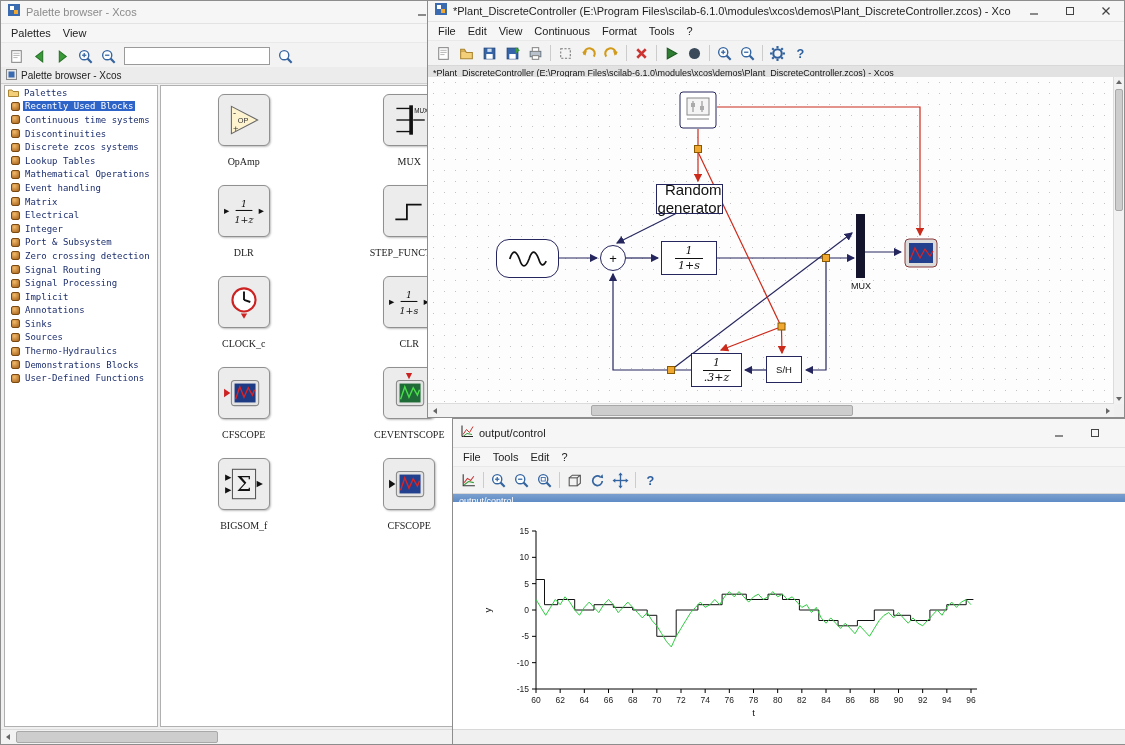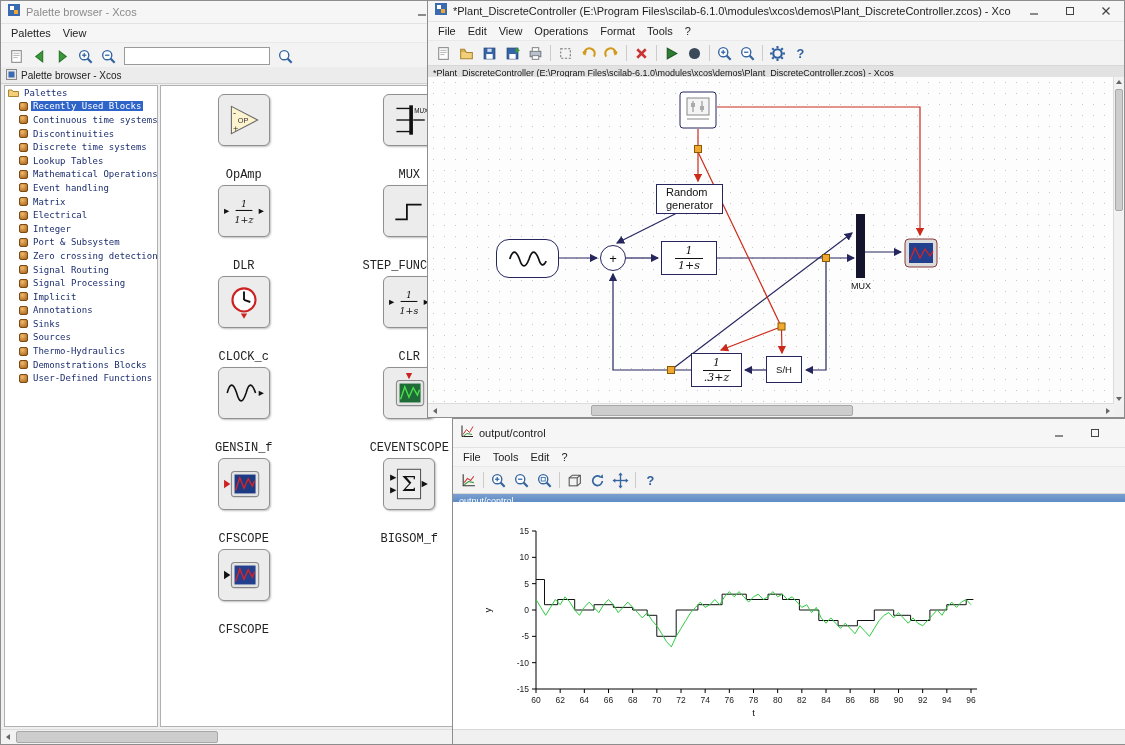--- a/index.html
+++ b/index.html
@@ -17,29 +17,29 @@
   .tb-btn{width:23px;height:21px;display:flex;align-items:center;justify-content:center;border-radius:2px}
   .tb-sep{width:1px;height:16px;background:#cccccc;margin:0 3px}
   .search-input{width:138px;height:16px;margin:0 4px;border:1px solid #9a9a9a;font-size:10px;padding:0 3px;background:#fff}
   
   .palette-window{left:0;top:0;width:513px;height:745px}
   .subheader{position:absolute;left:0;right:0;top:66px;height:16px;background:#ececec;border-bottom:1px solid #d0d0d0;display:flex;align-items:center;font-size:10px;padding:0 5px;gap:4px;color:#222}
   .subheader .help{margin-left:auto;padding-right:8px;color:#333}
   .tree-panel{position:absolute;left:3px;top:84px;width:152px;bottom:17px;background:#fff;border:1px solid #b0b0b0;font-family:"DejaVu Sans Mono",monospace;font-size:9px;color:#1c2e6e;overflow:hidden}
   .tree-row{display:flex;align-items:center;height:13.6px;gap:3px;white-space:nowrap}
   .tree-root{padding-left:3px}
-  .tree-item{padding-left:14px}
+  .tree-item{padding-left:6px}
   .bullet{width:7px;height:7px;border-radius:2px;background:radial-gradient(circle at 35% 30%,#f2b96a,#a3601a);border:1px solid #7a4a12;flex:none}
   .tree-label{padding:0 2px}
   .tree-label.sel{background:#2e63c8;color:#fff}
   .blocks-panel{position:absolute;left:159px;top:84px;right:5px;bottom:17px;background:#fff;border:1px solid #b0b0b0}
   .blocks-grid{position:absolute;left:0;top:0;right:14px;bottom:0;display:grid;grid-template-columns:1fr 1fr;grid-auto-rows:91px;padding-top:8px;justify-items:center;overflow:hidden}
   .pal-cell{display:flex;flex-direction:column;align-items:center}
   .pal-icon{width:50px;height:50px;background:#ececec;border:1px solid #909090;border-radius:6px;display:flex;align-items:center;justify-content:center;box-shadow:1px 1px 2px rgba(0,0,0,.25)}
-  .pal-label{margin-top:22px;font-family:Liberation Mono, monospace;font-size:12px;color:#222}
+  .pal-label{margin-top:10px;font-family:Liberation Serif, serif;font-size:10px;color:#222}
   
   .vscroll{position:absolute;right:0;top:0;bottom:0;width:13px;background:#f2f2f2;border-left:1px solid #dcdcdc;display:flex;flex-direction:column}
   .hscroll{position:absolute;display:flex;background:#f2f2f2;border-top:1px solid #dcdcdc;height:14px}
   .sc-btn{flex:none;width:13px;height:13px;display:flex;align-items:center;justify-content:center}
   .sc-track{position:relative;flex:1}
   .sc-thumb-v{position:absolute;left:1px;right:1px;background:#cdcdcd;border:1px solid #a8a8a8;border-radius:2px}
   .sc-thumb-h{position:absolute;top:1px;bottom:1px;background:#cdcdcd;border:1px solid #a8a8a8;border-radius:2px}
   .tri{width:0;height:0}
   .tri-up{border-left:3px solid transparent;border-right:3px solid transparent;border-bottom:4px solid #666}
   .tri-down{border-left:3px solid transparent;border-right:3px solid transparent;border-top:4px solid #666}
@@ -50,21 +50,21 @@
   .xcos-window .titlebar{height:20px}
   .toolbar.xtb{height:24px}
   .tabbar{height:13px;background:#e2e2e2;border-bottom:1px solid #bdbdbd;font-size:9px;display:flex;align-items:center;padding-left:5px;color:#111;white-space:nowrap;overflow:hidden}
   .canvas{position:absolute;left:0;top:76px;right:10px;bottom:13px;background:#fdfdfe;background-image:radial-gradient(circle,#c4c4c4 0.8px,transparent 1px);background-size:11px 11px;overflow:hidden}
   .xcos-vscroll{top:76px;bottom:13px;width:10px}
   .xcos-hscroll{left:0;right:10px;bottom:0;height:13px}
   .links-svg{position:absolute;left:0;top:0}
   .xb{position:absolute;background:#fff;border:1px solid #26265e;display:flex;align-items:center;justify-content:center;box-sizing:border-box}
   .frac{font-family:"DejaVu Serif",serif;font-style:italic;font-size:11px;text-align:center;line-height:1.05;color:#111}
   .frac .bar{border-top:1px solid #111;margin:1px 0;min-width:28px}
-  .rand-label{font-size:11px;text-align:left;white-space:pre-line;line-height:1.2;color:#111}
+  .rand-label{font-size:15px;text-align:right;white-space:pre-line;line-height:1.2;color:#111}
   .sum{border-radius:50%;font-size:13px;color:#111}
   .muxbar{background:#14142c;border:none}
   .mux-label{position:absolute;font-size:9px;color:#111;width:26px;text-align:center}
   .sh{font-size:9.5px;color:#111}
   
   .graph-window{left:452px;top:418px;width:698px;height:327px}
   .graph-window .titlebar{height:28px}
   .blue-header{height:13px;background:linear-gradient(#7aa0cf,#4d7fbe);color:#fff;font-size:9px;display:flex;align-items:center;padding:0 6px}
   .blue-header .help{margin-left:auto;padding-right:4px}
   .plot-area{position:absolute;left:0;top:83px;right:0;bottom:14px;background:#fff}
@@ -178,21 +178,21 @@
         <div class="tree-row tree-item">
           <span class="bullet"></span>
           <span class="tree-label">Continuous time systems</span>
         </div>
         <div class="tree-row tree-item">
           <span class="bullet"></span>
           <span class="tree-label">Discontinuities</span>
         </div>
         <div class="tree-row tree-item">
           <span class="bullet"></span>
-          <span class="tree-label">Discrete time systems</span>
+          <span class="tree-label">Discrete zcos systems</span>
         </div>
         <div class="tree-row tree-item">
           <span class="bullet"></span>
           <span class="tree-label">Lookup Tables</span>
         </div>
         <div class="tree-row tree-item">
           <span class="bullet"></span>
           <span class="tree-label">Mathematical Operations</span>
         </div>
         <div class="tree-row tree-item">
@@ -326,47 +326,38 @@
                 </g>
                 <line x1="12" y1="19.5" x2="28" y2="19.5" stroke="#111"></line>
                 <path d="M34,17.8 l5,2.5 l-5,2.5 z" fill="#111"></path>
               </svg>
             </div>
             <div class="pal-label">CLR</div>
           </div>
           <div class="pal-cell">
             <div class="pal-icon">
               <svg width="44" height="42" viewBox="0 0 40 40">
-                <path d="M4,20 q4,-15 9,0 q4,15 9,0 q4,-15 9,0" fill="none" stroke="#111" stroke-width="1.5"></path>
-                <path d="M34,17.8 l5,2.5 l-5,2.5 z" fill="#111"></path>
-              </svg>
-            </div>
-            <div class="pal-label">GENSIN_f</div>
+                <path d="M1,16 l6,4 l-6,4 z" fill="#c22"></path>
+                <rect x="8" y="8" width="26" height="24" rx="3" fill="#e3e3e3" stroke="#888"></rect>
+                <rect x="11" y="11" width="20" height="18" fill="#1d3a85"></rect>
+                <polyline points="12,26 16,14 20,24 24,15 28,22 30,17" fill="none" stroke="#d22" stroke-width="1.3"></polyline>
+              </svg>
+            </div>
+            <div class="pal-label">CFSCOPE</div>
           </div>
           <div class="pal-cell">
             <div class="pal-icon">
               <svg width="44" height="42" viewBox="0 0 40 40">
                 <path d="M17,1 h6 l-3,6 z" fill="#c22"></path>
                 <rect x="8" y="8" width="26" height="24" rx="3" fill="#e3e3e3" stroke="#888"></rect>
                 <rect x="11" y="11" width="20" height="18" fill="#1f6b38"></rect>
                 <polyline points="12,26 16,14 20,24 24,15 28,22 30,17" fill="none" stroke="#4be04b" stroke-width="1.3"></polyline>
               </svg>
             </div>
             <div class="pal-label">CEVENTSCOPE</div>
-          </div>
-          <div class="pal-cell">
-            <div class="pal-icon">
-              <svg width="44" height="42" viewBox="0 0 40 40">
-                <path d="M1,16 l6,4 l-6,4 z" fill="#c22"></path>
-                <rect x="8" y="8" width="26" height="24" rx="3" fill="#e3e3e3" stroke="#888"></rect>
-                <rect x="11" y="11" width="20" height="18" fill="#1d3a85"></rect>
-                <polyline points="12,26 16,14 20,24 24,15 28,22 30,17" fill="none" stroke="#d22" stroke-width="1.3"></polyline>
-              </svg>
-            </div>
-            <div class="pal-label">CFSCOPE</div>
           </div>
           <div class="pal-cell">
             <div class="pal-icon">
               <svg width="44" height="42" viewBox="0 0 40 40">
                 <path d="M2,11 l6,3 l-6,3 z" fill="#111"></path>
                 <path d="M2,23 l6,3 l-6,3 z" fill="#111"></path>
                 <rect x="9" y="6" width="22" height="28" fill="#eee" stroke="#555"></rect>
                 <text x="20" y="27" text-anchor="middle" font-size="20" font-family="DejaVu Serif" fill="#111">Σ</text>
                 <path d="M32,17 l6,3 l-6,3 z" fill="#111"></path>
               </svg>
@@ -434,21 +425,21 @@
               <line x1="1.5" y1="1.5" x2="8.5" y2="8.5" stroke="#444" stroke-width="1.2"></line>
               <line x1="8.5" y1="1.5" x2="1.5" y2="8.5" stroke="#444" stroke-width="1.2"></line>
             </svg>
           </span>
         </span>
     </div>
     <div class="menubar" id="xcos-menubar">
         <span class="menu-item">File</span>
         <span class="menu-item">Edit</span>
         <span class="menu-item">View</span>
-        <span class="menu-item">Operations</span>
+        <span class="menu-item">Continuous</span>
         <span class="menu-item">Format</span>
         <span class="menu-item">Tools</span>
         <span class="menu-item">?</span>
       </div>
     <div class="toolbar xtb" id="xcos-toolbar">
         <span class="tb-btn">
           <svg width="17" height="17" viewBox="0 0 16 16">
             <rect x="3.5" y="2.5" width="9" height="11" fill="#fff" stroke="#888"></rect>
             <line x1="5" y1="5" x2="11" y2="5" stroke="#bbb"></line>
             <line x1="5" y1="7" x2="11" y2="7" stroke="#bbb"></line>

